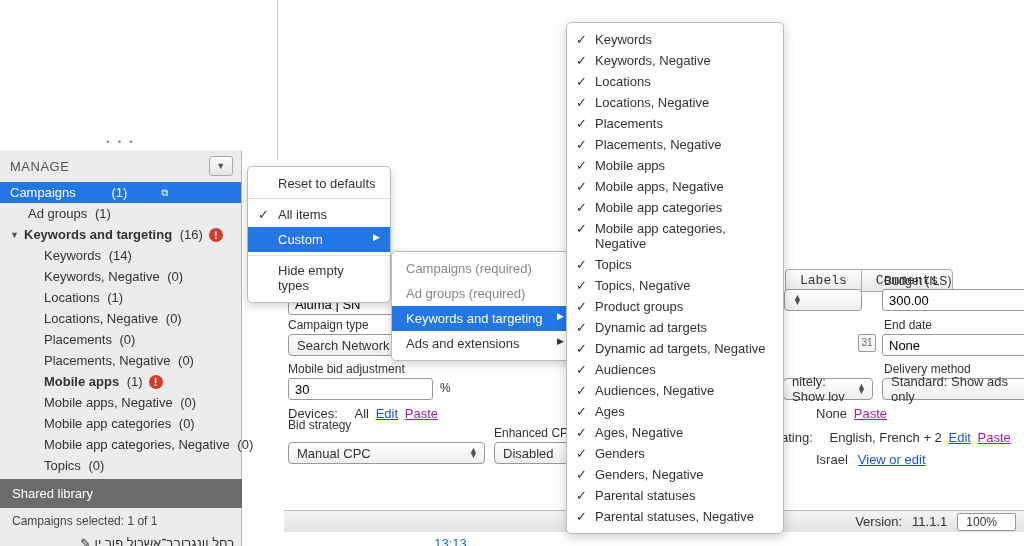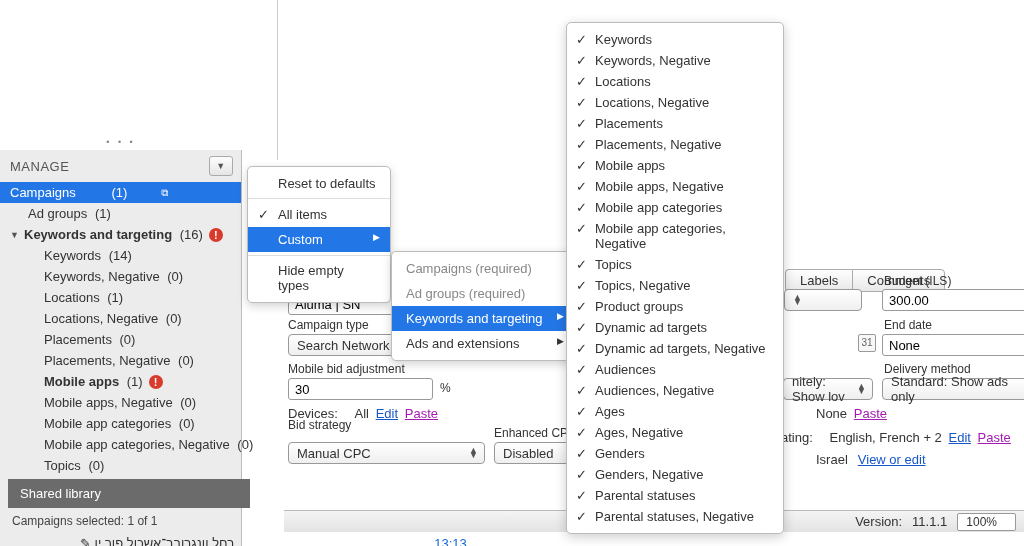--- a/index.html
+++ b/index.html
@@ -14,29 +14,29 @@
   .tree-row { display:flex; align-items:center; padding: 3px 0 3px 10px; cursor:default; }
   .tree-row.selected { background:#2376e5; color:#fff;gap:28px; }
   .tree-row .label { flex:0 0 auto; }
   .tree-row .count { margin-left:4px; }
   .tree-row .ext-icon { margin-left:6px; font-size:10px; }
   .indent1 { padding-left: 28px; }
   .indent2 { padding-left: 44px; }
   .disclose { width:10px; display:inline-block; font-size:9px; color:#555; margin-right:4px; }
   .bold { font-weight:600; }
   .alert { display:inline-block; width:14px; height:14px; border-radius:50%; background:#d83b2b; color:#fff; font-size:11px; font-weight:bold; text-align:center; line-height:14px; margin-left:6px; }
-  .shared-lib { position:absolute; bottom:38px; left:8px; width:242px; background:#6b6b6b; color:#fff; padding:7px 12px; font-size:13px; }
+  .shared-lib { position:absolute; bottom:38px; left:0; width:242px; background:#6b6b6b; color:#fff; padding:7px 12px; font-size:13px; }
   .status-row { position:absolute; bottom:14px; left:0; width:242px; padding:4px 12px; font-size:12px; color:#444; }
 
   
   .main { position:absolute; left:256px; top:0; right:0; bottom:0; }
   .divider-main { position:absolute; left:277px; top:0; width:1px; height:160px; background:#ccc; }
   .pill-btn { display:inline-block; background:linear-gradient(#fefefe,#e8e8e8); border:1px solid #aaa; border-radius:4px; padding:3px 14px; font-size:13px; color:#333; }
   .pill-row { position:absolute; left:785px; top:269px; display:flex; gap:0; }
-  .pill-row .pill-btn { border-radius:0; border-right:none; }
+  .pill-row .pill-btn { border-radius:0; border-right:none;font-family:Liberation Mono, monospace; }
   .pill-row .pill-btn:first-child { border-top-left-radius:4px; border-bottom-left-radius:4px; }
   .pill-row .pill-btn:last-child { border-top-right-radius:4px; border-bottom-right-radius:4px; border-right:1px solid #aaa; }
 
   .field-label { font-size:12px; color:#333; position:absolute; }
   .select { display:inline-flex; align-items:center; justify-content:space-between; background:linear-gradient(#fff,#efefef); border:1px solid #999; border-radius:4px; padding:2px 6px 2px 8px; font-size:13px; min-width:160px; height:22px; }
   .select .arrows { font-size:9px; color:#555; line-height:5px; display:flex; flex-direction:column; }
   .text-input { border:1px solid #999; background:#fff; padding:2px 6px; font-size:13px; height:22px; border-radius:3px; }
 
   .link { color:#1756c9; text-decoration:underline; cursor:pointer; }
   .muted-link { color:#a21caf; text-decoration:underline;text-align:center; }

